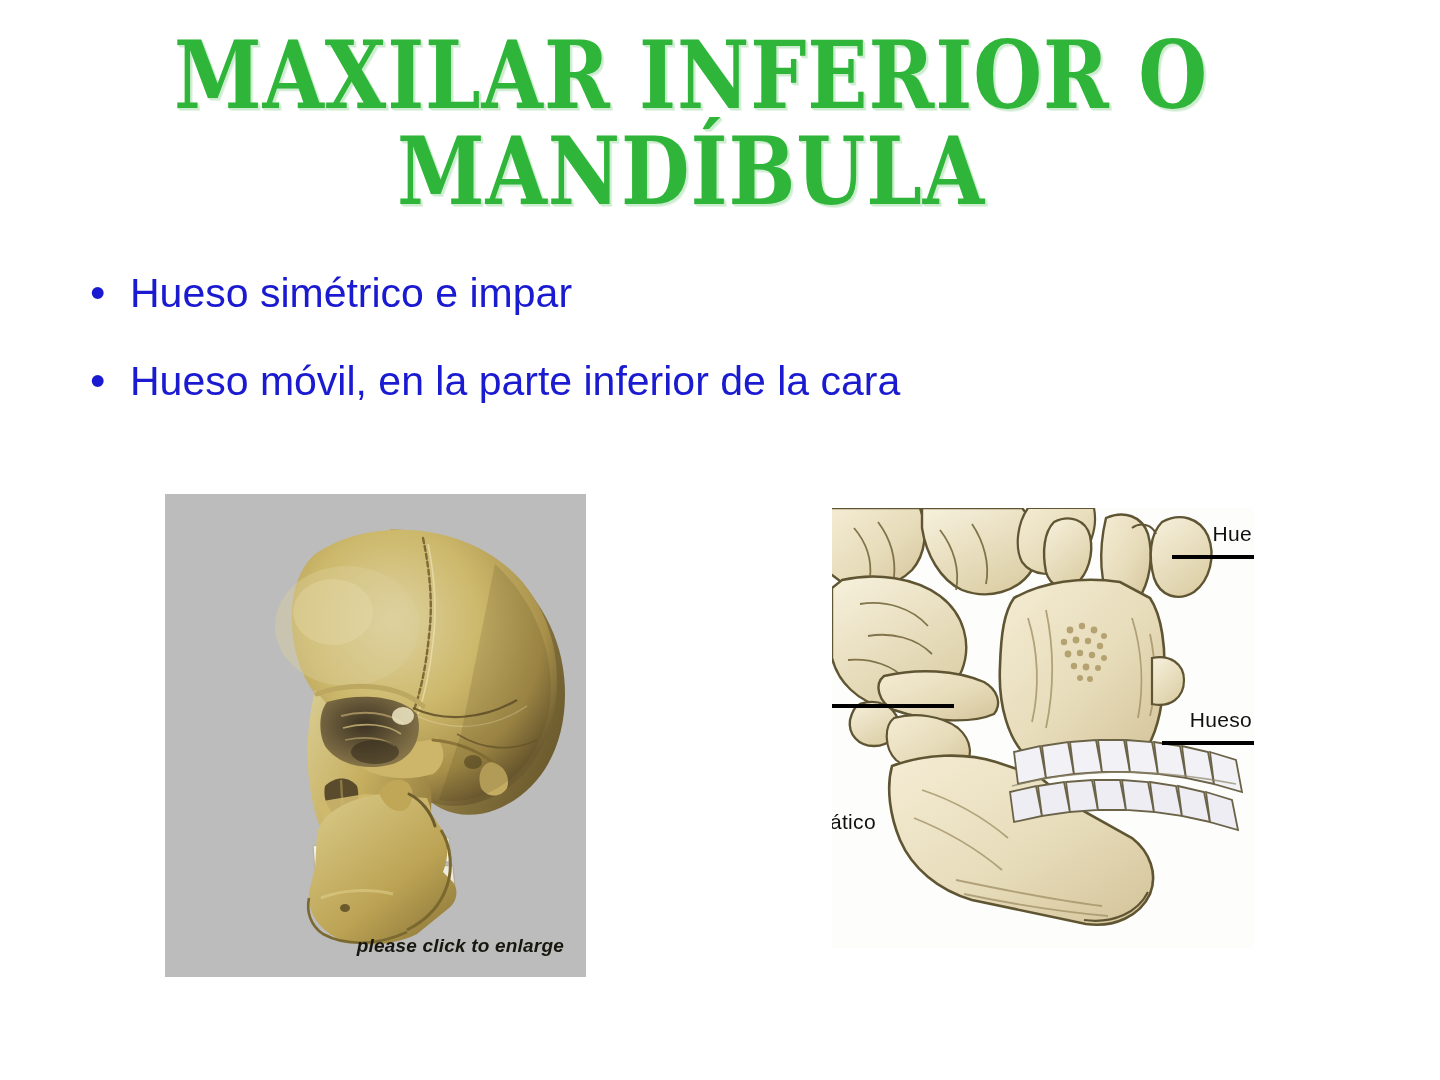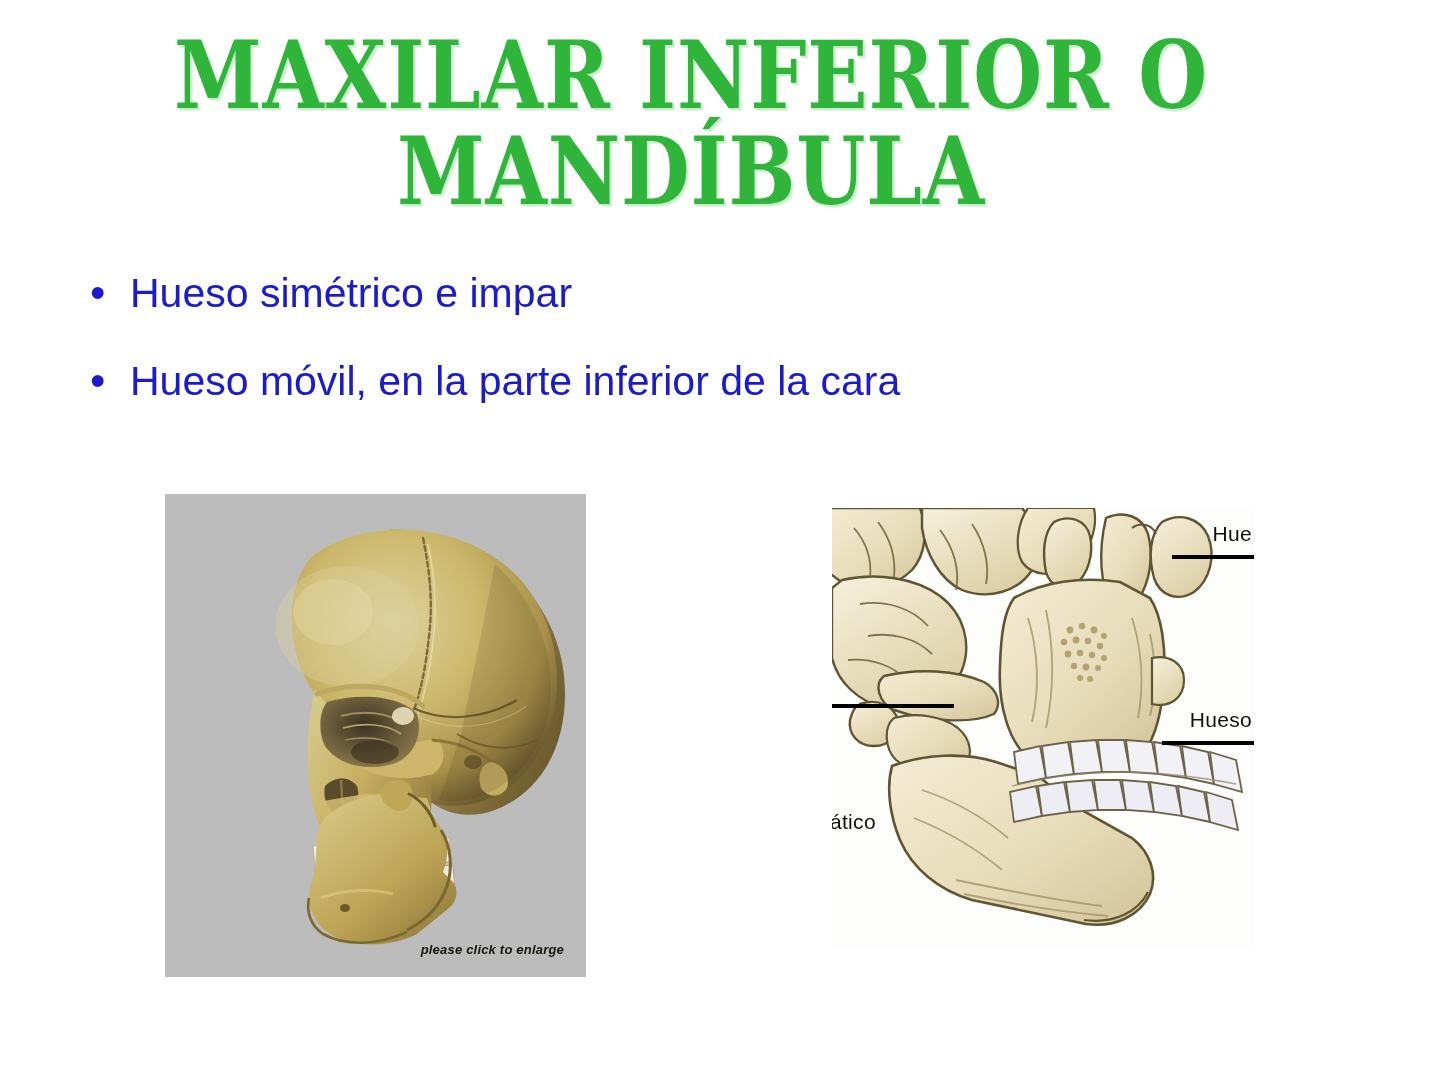--- a/index.html
+++ b/index.html
@@ -87,21 +87,21 @@
     background: #bcbcbc;
     overflow: hidden;
   }
   #photo-skull-caption {
     position: absolute;
     right: 22px;
     bottom: 20px;
     font-family: "Liberation Sans", sans-serif;
     font-style: italic;
     font-weight: 700;
-    font-size: 13px;
+    font-size: 19px;
     color: #17170f;
     letter-spacing: .2px;
     white-space: nowrap;
   }
   .svg-fill { width: 100%; height: 100%; display: block; }
 
   
   #anatomy-diagram-figure {
     position: absolute;
     left: 832px;

